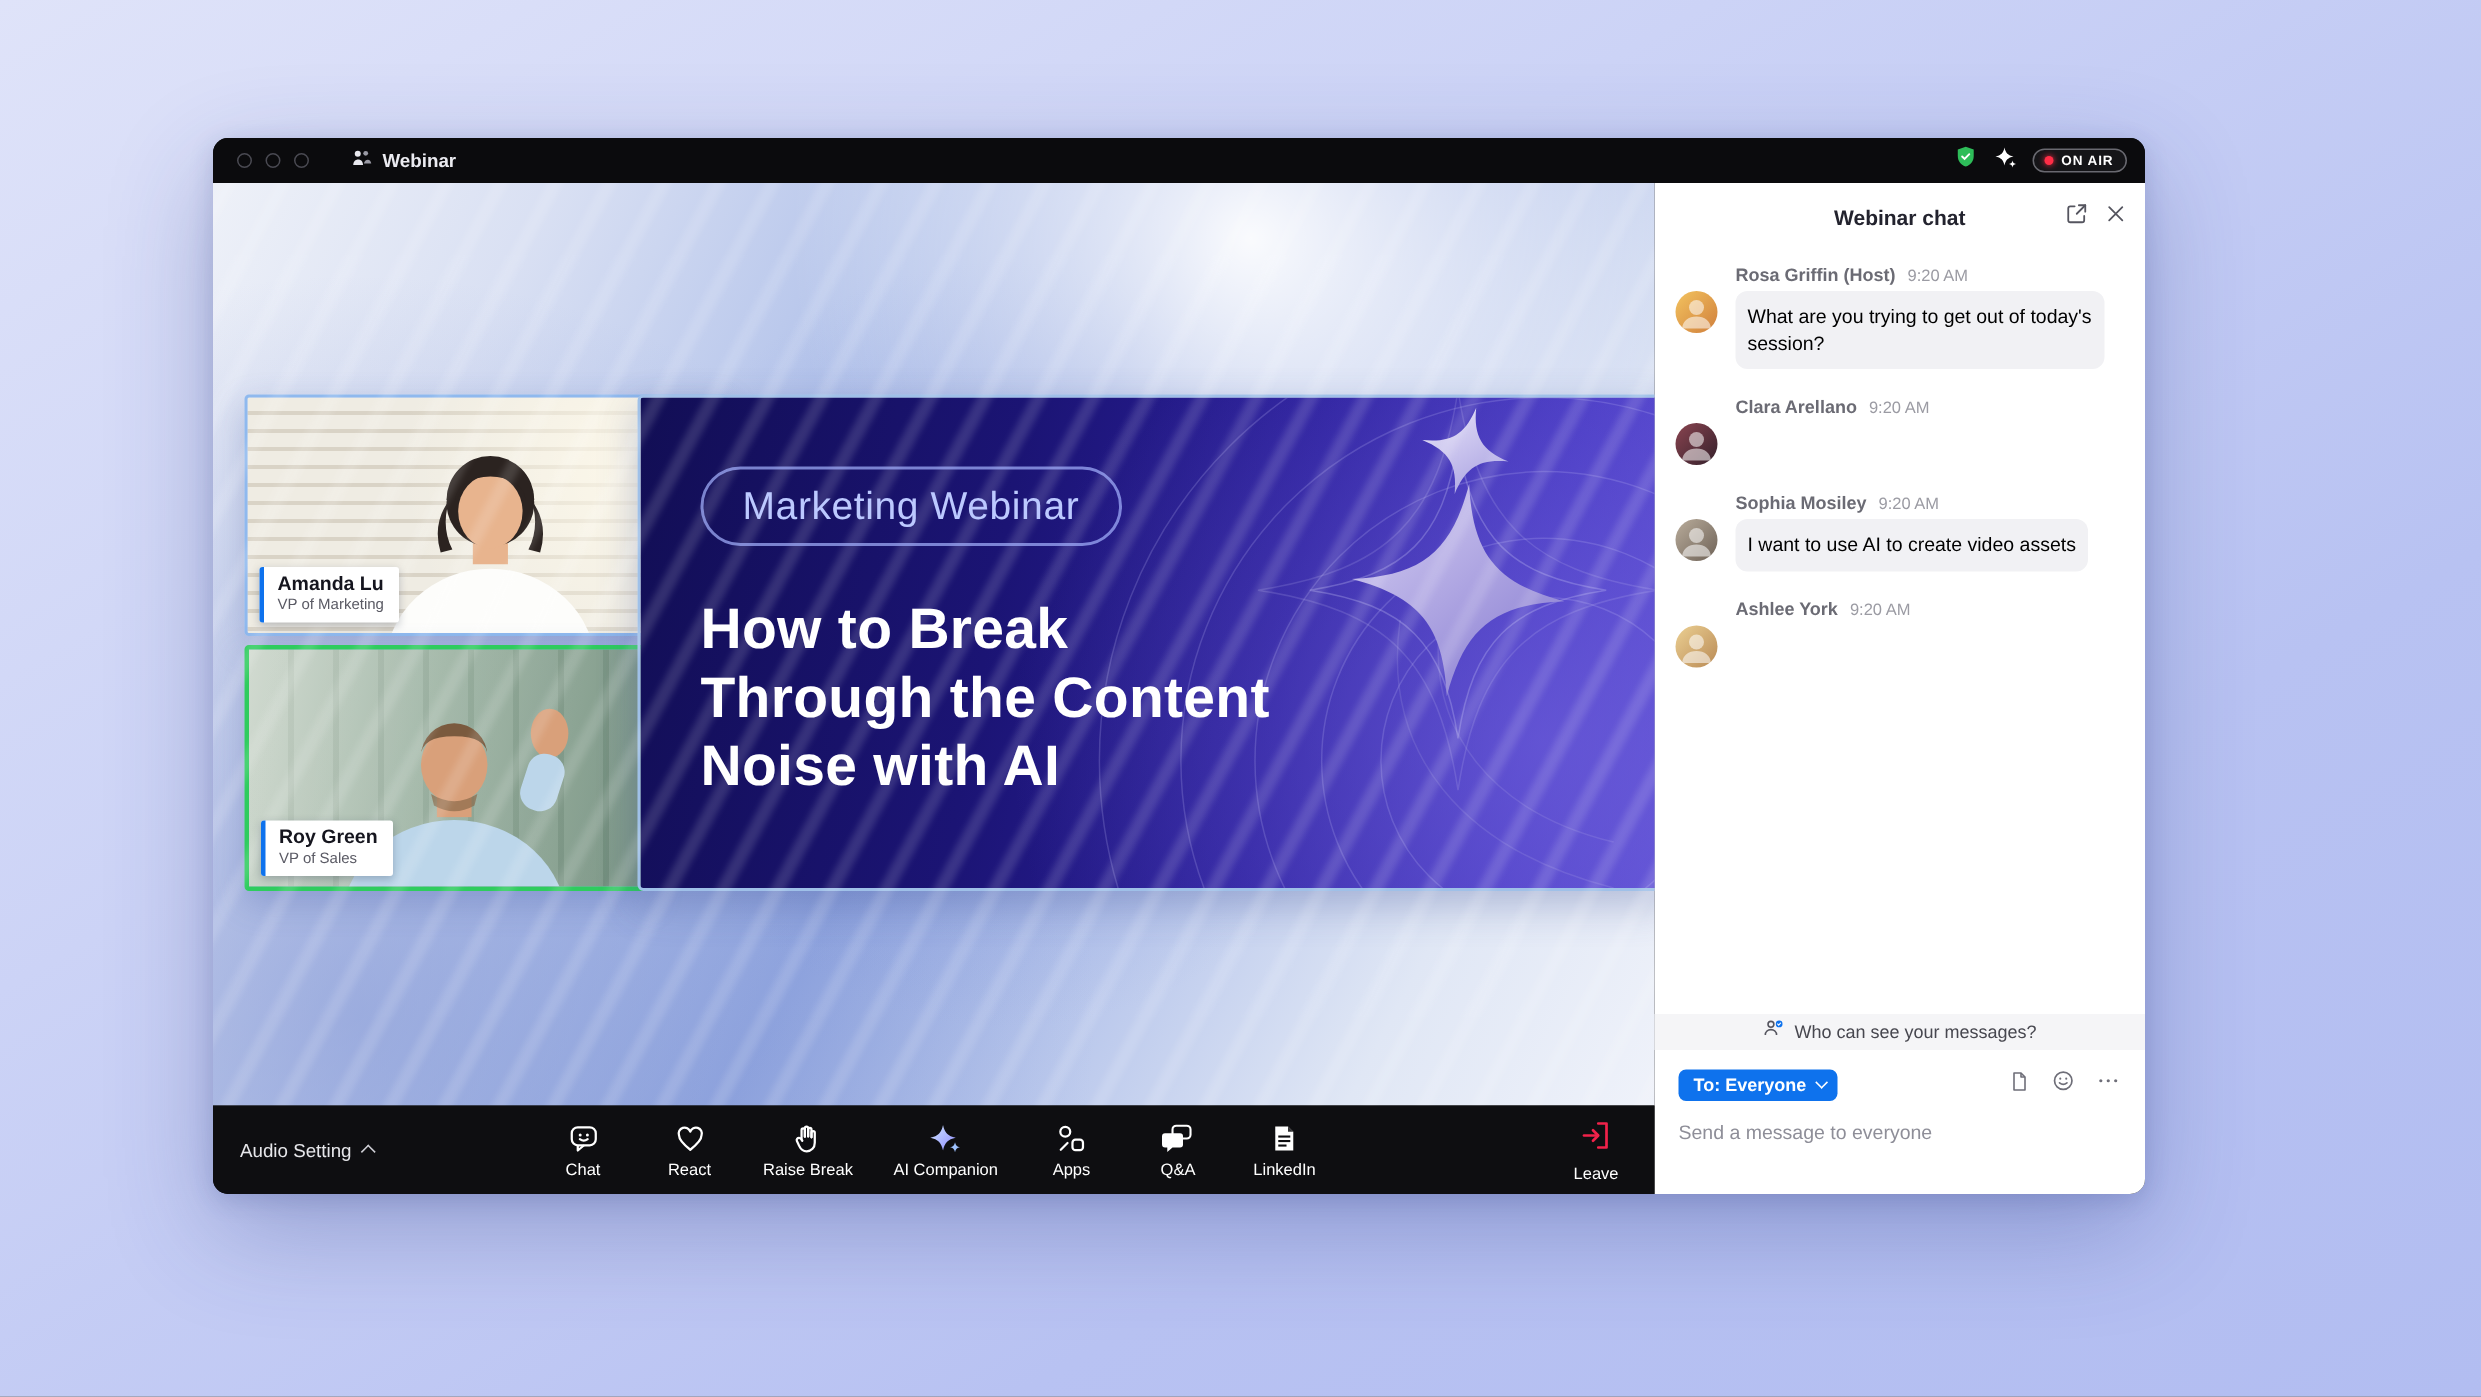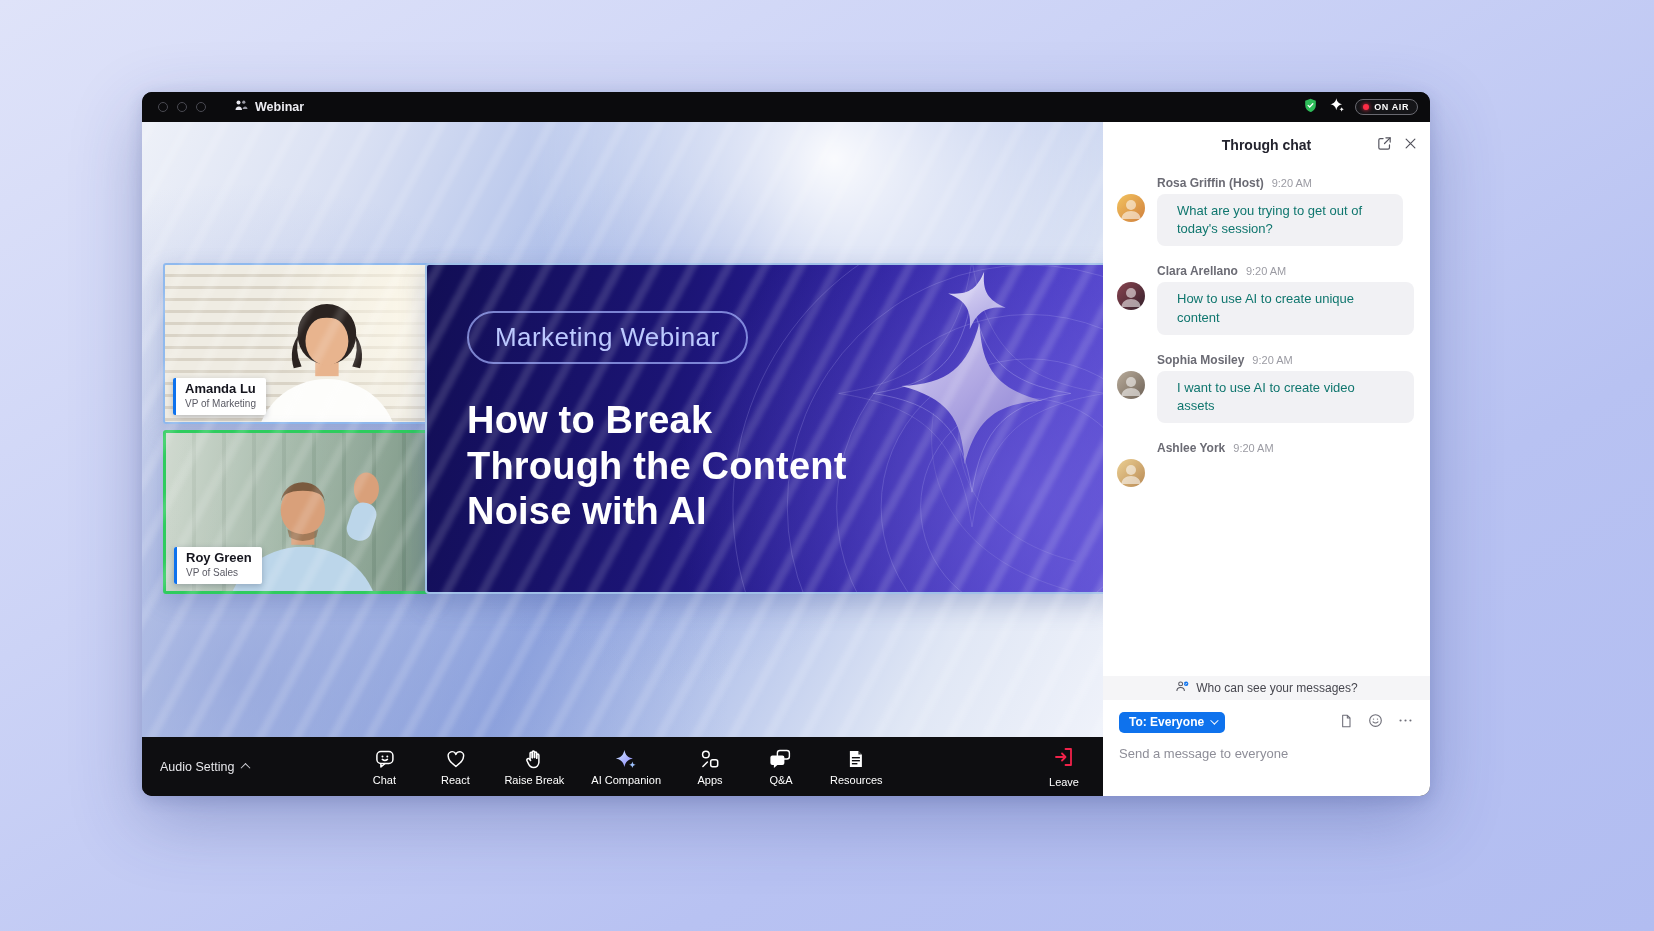--- a/index.html
+++ b/index.html
@@ -100,21 +100,21 @@
   .msg-head { margin-left:40px; display:flex; align-items:baseline; gap:8px; margin-bottom:4px; }
   .msg-author { font-size:12px; font-weight:600; color:#6b6b74; }
   .msg-time { font-size:11px; color:#9b9ba3; }
   .msg-row { display:flex; align-items:flex-start; gap:12px; }
   .avatar { width:28px; height:28px; border-radius:50%; overflow:hidden; flex:0 0 28px; position:relative; }
   .avatar svg { position:absolute; inset:0; }
   .av-1 { background:linear-gradient(135deg,#f3c35f,#d07f3c); }
   .av-2 { background:linear-gradient(135deg,#8a4450,#34202b); }
   .av-3 { background:linear-gradient(135deg,#b9ac9b,#6e6257); }
   .av-4 { background:linear-gradient(135deg,#ecd093,#b98a55); }
-  .bubble { background:#f1f1f4; border-radius:8px; padding:8px 20px; font-size:13px; color:#0f766e;
+  .bubble { background:#f1f1f4; border-radius:8px; padding:8px 8px; font-size:13px; color:#000000;
     line-height:1.4; max-width:276px; }
   .bubble.narrow { max-width:246px; }
 
   .privacy-bar { flex:0 0 24px; background:#f5f5f7; display:flex; align-items:center; justify-content:center; gap:6px; }
   .privacy-bar .txt { font-size:12px; color:#47474f; }
 
   .composer { flex:0 0 96px; padding:12px 16px 0; }
   .composer-row { display:flex; align-items:center; }
   .to-pill { display:inline-flex; align-items:center; gap:6px; background:#0e72ed; color:#fff;
     font-size:12px; font-weight:600; padding:3px 9px 4px 10px; border-radius:5px; }
@@ -318,40 +318,40 @@
           <div class="tb-btn">
             <span>
               <svg width="24" height="24" viewBox="0 0 24 24">
                 <path d="M6 4 h8.5 l3.5 3.5 V20 H6 Z" fill="#fff"></path>
                 <path d="M14.5 4 v3.5 H18" fill="#0e0e11" opacity=".85"></path>
                 <rect x="8" y="10" width="8" height="1.4" fill="#0e0e11"></rect>
                 <rect x="8" y="13" width="8" height="1.4" fill="#0e0e11"></rect>
                 <rect x="8" y="16" width="5.5" height="1.4" fill="#0e0e11"></rect>
               </svg>
             </span>
-            <span class="lbl">Resources</span>
+            <span class="lbl">LinkedIn</span>
           </div>
         </div>
 
         <div class="leave-btn">
           <span>
             <svg width="24" height="24" viewBox="0 0 24 24" fill="none" stroke="#f0224a" stroke-width="1.8" stroke-linecap="round" stroke-linejoin="round">
               <path d="M13.5 4 h5.5 v16 h-5.5"></path>
               <path d="M4 12 h9"></path>
               <path d="M10 8.5 L13.5 12 L10 15.5"></path>
             </svg>
           </span>
           <span class="lbl">Leave</span>
         </div>
       </div>
     </div>
 
     <div class="chat-panel">
       <div class="chat-header">
-        <span class="ttl">Through chat</span>
+        <span class="ttl">Webinar chat</span>
         <span class="hicons">
           <span>
             <svg width="17" height="17" viewBox="0 0 24 24" fill="none" stroke="#55555f" stroke-width="1.7" stroke-linecap="round" stroke-linejoin="round">
               <path d="M10 5 H6 a2 2 0 0 0 -2 2 v11 a2 2 0 0 0 2 2 h11 a2 2 0 0 0 2 -2 v-4"></path>
               <path d="M14 4 h6 v6"></path>
                 <path d="M20 4 l-8 8"></path>
             </svg>
           </span>
           <span>
             <svg width="15" height="15" viewBox="0 0 24 24" fill="none" stroke="#55555f" stroke-width="1.9" stroke-linecap="round">
@@ -384,21 +384,20 @@
             <span class="msg-author">Clara Arellano</span>
             <span class="msg-time">9:20 AM</span>
           </div>
           <div class="msg-row">
             <span class="avatar av-2">
               <svg viewBox="0 0 28 28">
                   <circle cx="14" cy="11" r="5" fill="rgba(255,255,255,.55)"></circle>
                   <path d="M4.5 25c0-5 4.2-8 9.5-8s9.5 3 9.5 8" fill="rgba(255,255,255,.55)"></path>
                 </svg>
             </span>
-            <div class="bubble">How to use AI to create unique content</div>
           </div>
         </div>
 
         <div class="msg">
           <div class="msg-head">
             <span class="msg-author">Sophia Mosiley</span>
             <span class="msg-time">9:20 AM</span>
           </div>
           <div class="msg-row">
             <span class="avatar av-3">

